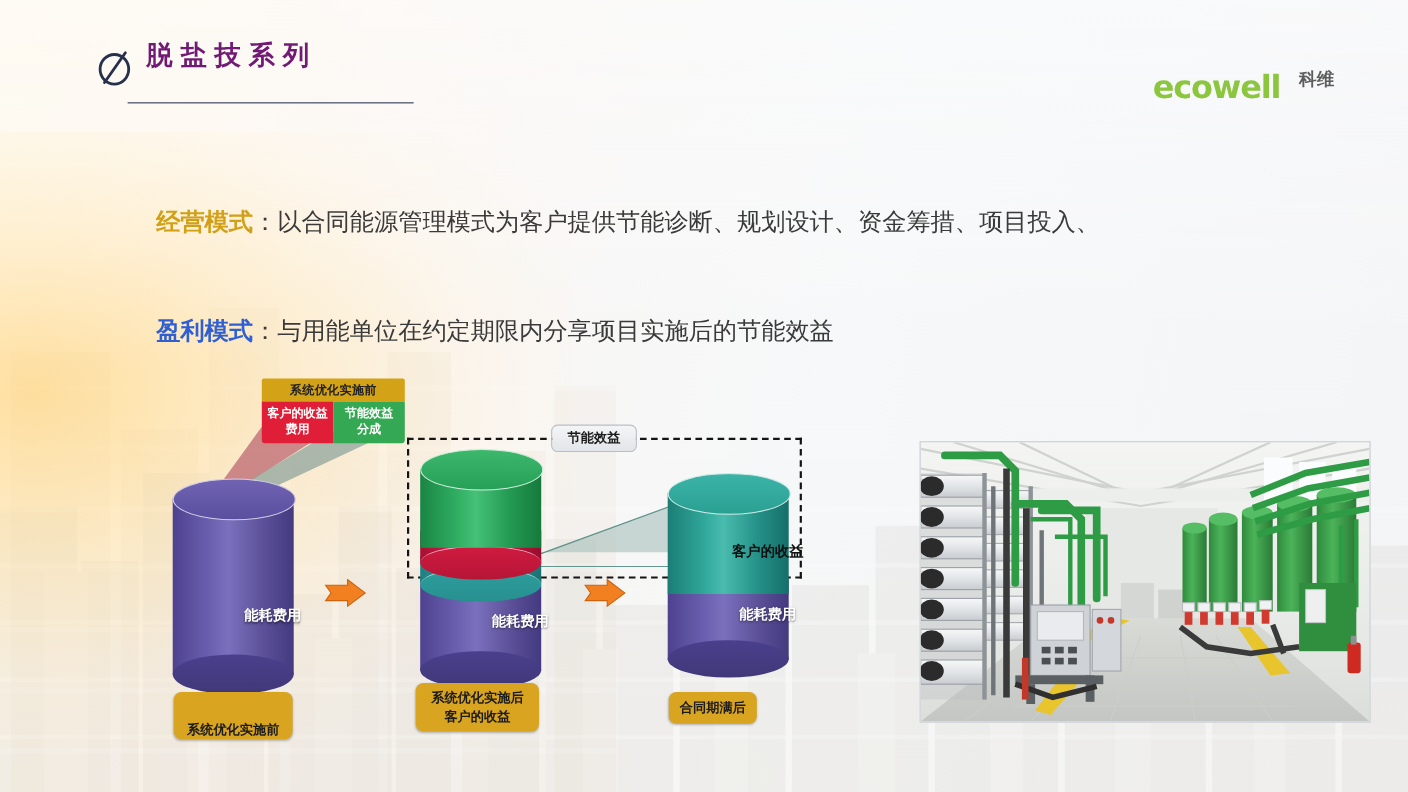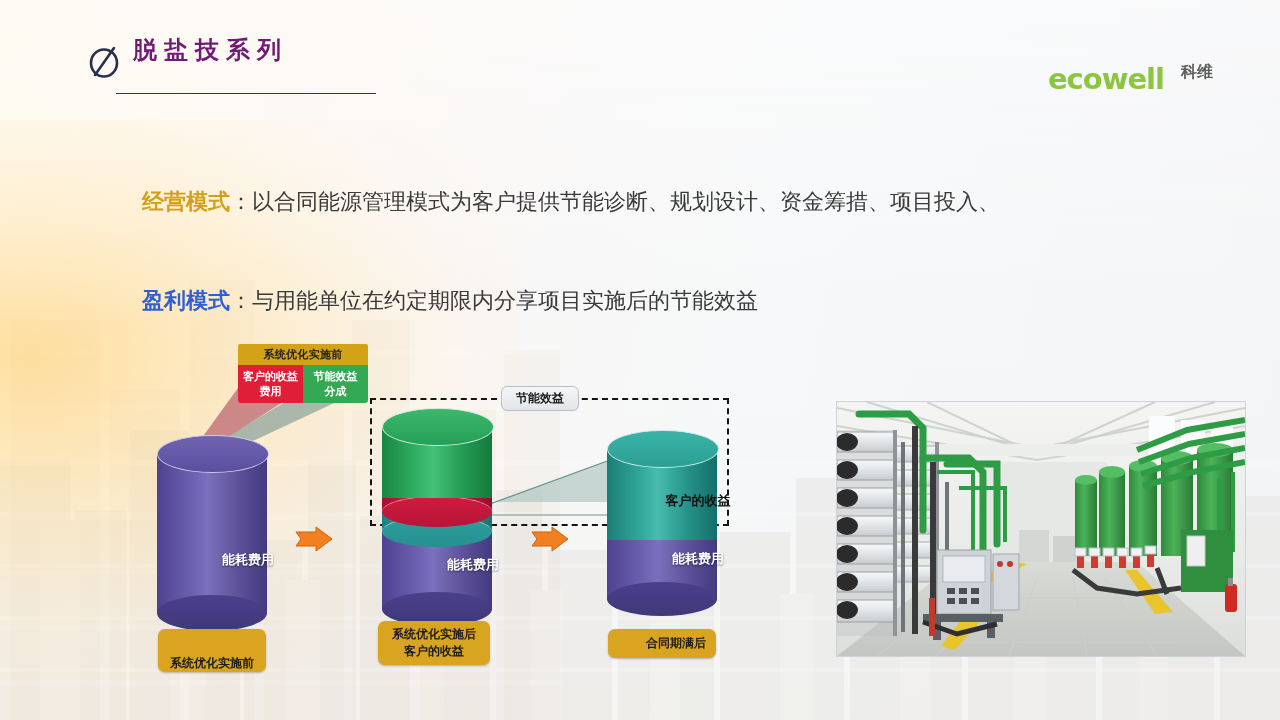--- a/index.html
+++ b/index.html
@@ -334,21 +334,21 @@
       </svg>
     </div>
 
     <div class="tag" style="left:158px;top:299px;width:108px;height:43px;justify-content:flex-end;">
       <span>系统优化实施前</span>
     </div>
     <div class="tag" style="left:378px;top:291px;width:112px;height:44px;">
       <span>系统优化实施后</span>
       <span>客户的收益</span>
     </div>
-    <div class="tag" style="left:608px;top:299px;width:80px;height:29px;padding-left:28px;">
+    <div class="tag" style="left:608px;top:299px;width:80px;height:29px;">
       <span>合同期满后</span>
     </div>
   </div>
 
   <div class="photo">
     <svg viewBox="0 0 408 254" preserveAspectRatio="none">
       <defs>
         <linearGradient id="wall" x1="0" y1="0" x2="0" y2="1">
           <stop offset="0%" stop-color="#f4f5f3"></stop>
           <stop offset="60%" stop-color="#e9ebe8"></stop>

